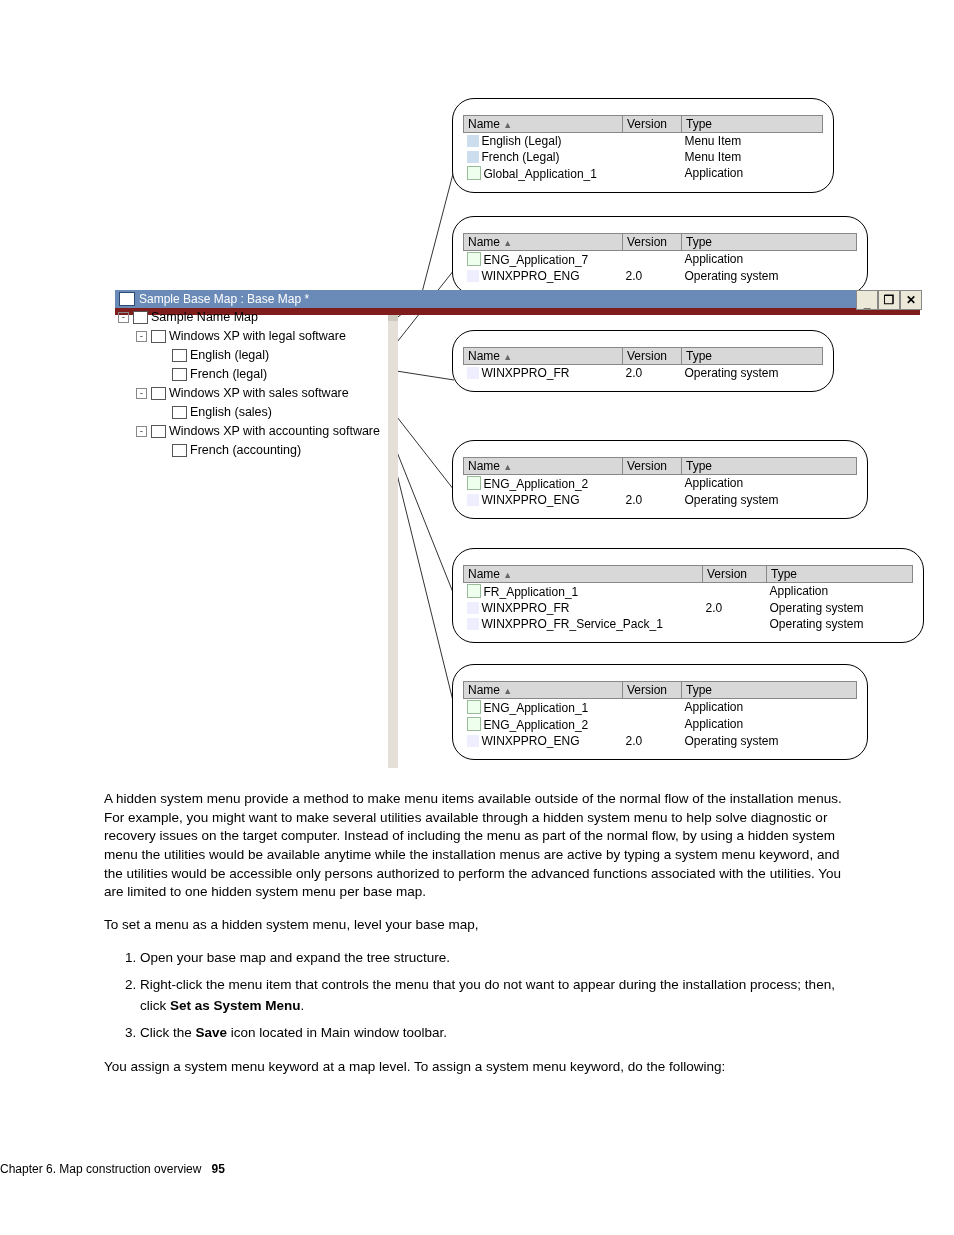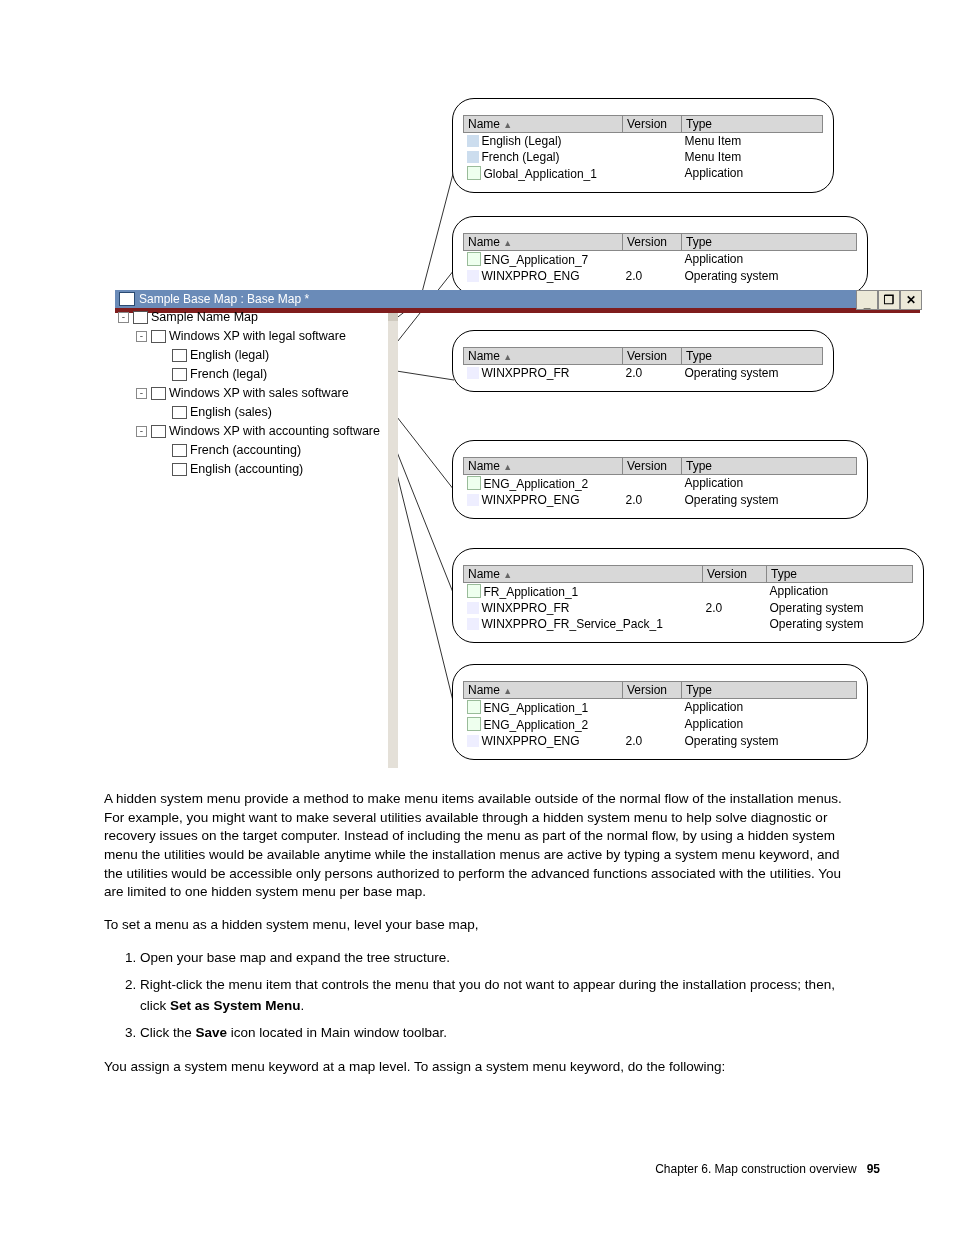--- a/index.html
+++ b/index.html
@@ -5,35 +5,35 @@
 html,body{margin:0;padding:0;background:#fff;font-family:Arial,Helvetica,sans-serif;font-size:13px;color:#000}
 .page{position:relative;width:954px;height:1235px;margin:0 auto}
 svg.bg{position:absolute;left:0;top:0;width:954px;height:1235px;pointer-events:none}
 .bubble{position:absolute;background:#fff;border:1.5px solid #000;border-radius:22px;padding:16px 10px 10px 10px;font-size:12px}
 .bubble table{border-collapse:collapse;width:100%;font-size:12px}
 .bubble th{background:#d8d8d8;border:1px solid #888;text-align:left;font-weight:normal;padding:1px 4px}
 .bubble td{padding:1px 3px;vertical-align:top;white-space:nowrap}
 .ic{display:inline-block;width:12px;height:12px;margin-right:3px;vertical-align:-2px}
 .sort{font-size:9px;color:#666}
 .window{position:absolute;left:115px;top:290px;width:805px}
-.titlebar{background:#6a8bb8;color:#fff;font-size:12px;padding:2px 4px;display:flex;align-items:center;border-bottom:5px solid #7f1d1d}
+.titlebar{background:#6a8bb8;color:#fff;font-size:12px;padding:2px 4px;display:flex;align-items:center;border-bottom:7px solid #7f1d1d}
 .titlebar .ti{width:14px;height:12px;background:#fff;border:1px solid #2a4a72;margin-right:4px}
 .winbtns{position:absolute;right:32px;top:290px;display:flex;gap:0}
 .winbtn{width:20px;height:18px;border:1px solid #888;background:#ece9d8;display:flex;align-items:center;justify-content:center;font-family:Arial;font-size:12px;font-weight:bold;line-height:1}
 .tree{position:absolute;left:118px;top:308px;width:290px;font-size:12.5px;line-height:19px;color:#000}
 .tree .row{display:flex;align-items:center;white-space:nowrap}
 .tree .pm{display:inline-block;width:9px;height:9px;border:1px solid #888;margin-right:4px;font-size:10px;line-height:8px;text-align:center;color:#555}
 .mic{display:inline-block;width:13px;height:11px;border:1px solid #555;background:#fff;margin-right:3px}
 .textblock{position:absolute;left:104px;width:746px;font-family:Arial,sans-serif}
 .h2{font-size:20px;font-weight:bold;margin-bottom:10px}
 .para{font-size:13.5px;line-height:1.38;margin:0 0 14px 0}
 .italic{}
 ol.steps{margin:4px 0 14px 36px;padding:0;font-size:13.5px;line-height:1.55}
 ol.steps li{margin-bottom:6px}
-.foot{position:absolute;left:0;width:954px;top:1162px;text-align:right;font-size:12px;padding-right:74px;box-sizing:border-box}
+.foot{position:absolute;left:0;width:954px;top:1162px;text-align:left;font-size:12px;padding-right:74px;box-sizing:border-box}
 </style>
 </head>
 <body>
 
 <div class="page">
 
 <svg class="bg" viewBox="0 0 954 1235">
   <path d="M 377 333 L 420 300 L 454 170" stroke="#333" stroke-width="1" fill="none"></path>
   <path d="M 270 351 L 390 351 L 454 270" stroke="#333" stroke-width="1" fill="none"></path>
   <path d="M 263 370 L 390 370 L 454 380" stroke="#333" stroke-width="1" fill="none"></path>
@@ -227,24 +227,20 @@
       </div>
   <div class="row" style="padding-left:18px">
         <span class="pm">-</span>
         <span class="mic"></span>
         <span>Windows XP with accounting software</span>
       </div>
   <div class="row" style="padding-left:54px">
         <span class="mic"></span>
         <span>French (accounting)</span>
       </div>
-  <div class="row" style="padding-left:54px">
-        <span class="mic"></span>
-        <span>English (accounting)</span>
-      </div>
 </div>
 
 <div class="textblock" style="top:790px">
   <p class="para"><span>A hidden system menu provide a method to make menu items available outside of the normal flow of the installation menus. For example, you might want to make several utilities available through a hidden system menu to help solve diagnostic or recovery issues on the target computer. Instead of including the menu as part of the normal flow, by using a hidden system menu the utilities would be available anytime while the installation menus are active by typing a </span><span class="italic">system menu keyword</span><span>, and the utilities would be accessible only persons authorized to perform the advanced functions associated with the utilities. You are limited to one hidden system menu per base map.</span></p>
   <p class="para">To set a menu as a hidden system menu, level your base map,</p>
   <ol class="steps">
     <li>Open your base map and expand the tree structure.</li>
     <li><span>Right-click the menu item that controls the menu that you do not want to appear during the installation process; then, click </span><b>Set as System Menu</b><span>.</span></li>
     <li><span>Click the </span><b>Save</b><span> icon located in Main window toolbar.</span></li>
   </ol>

